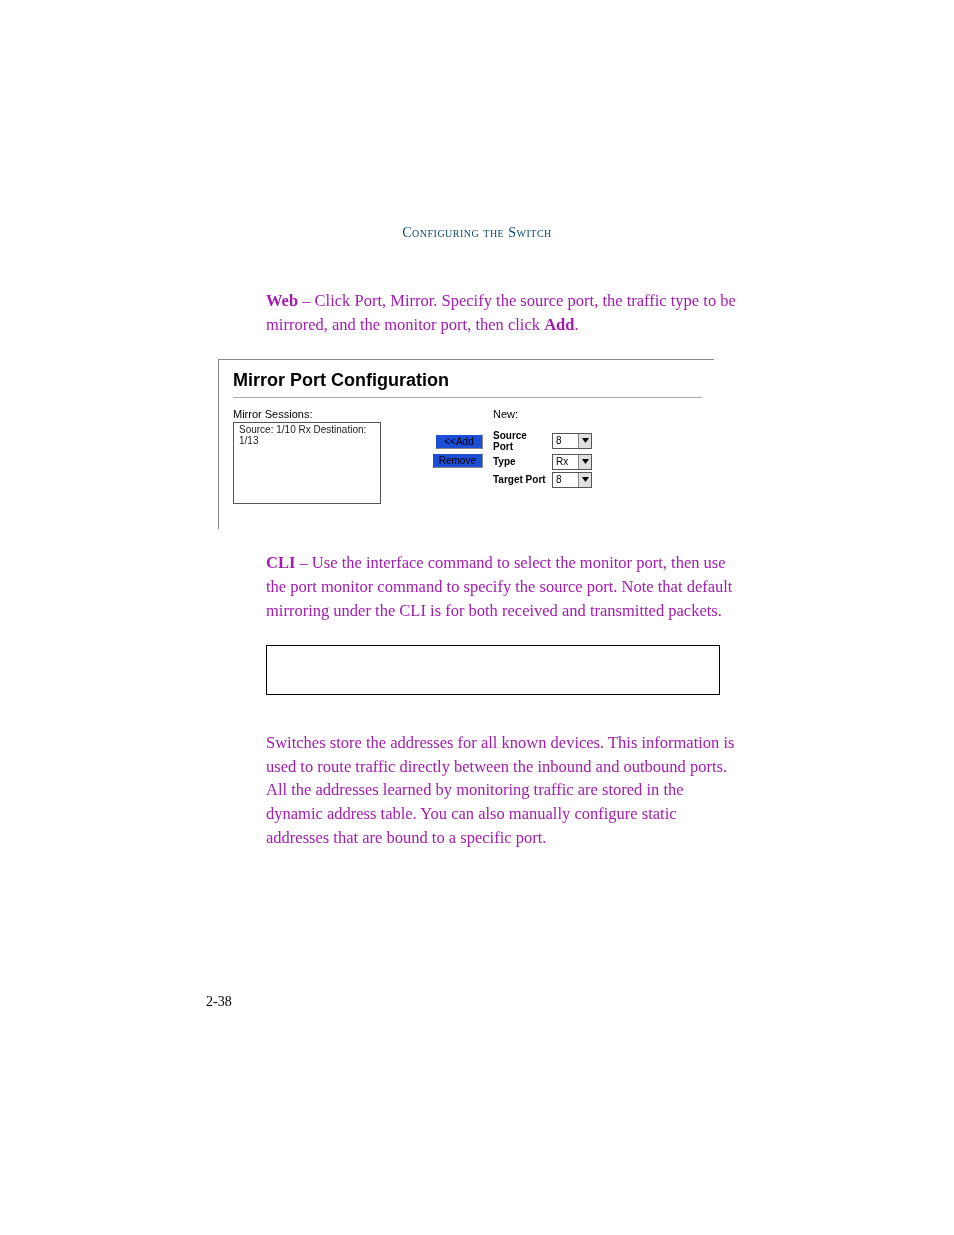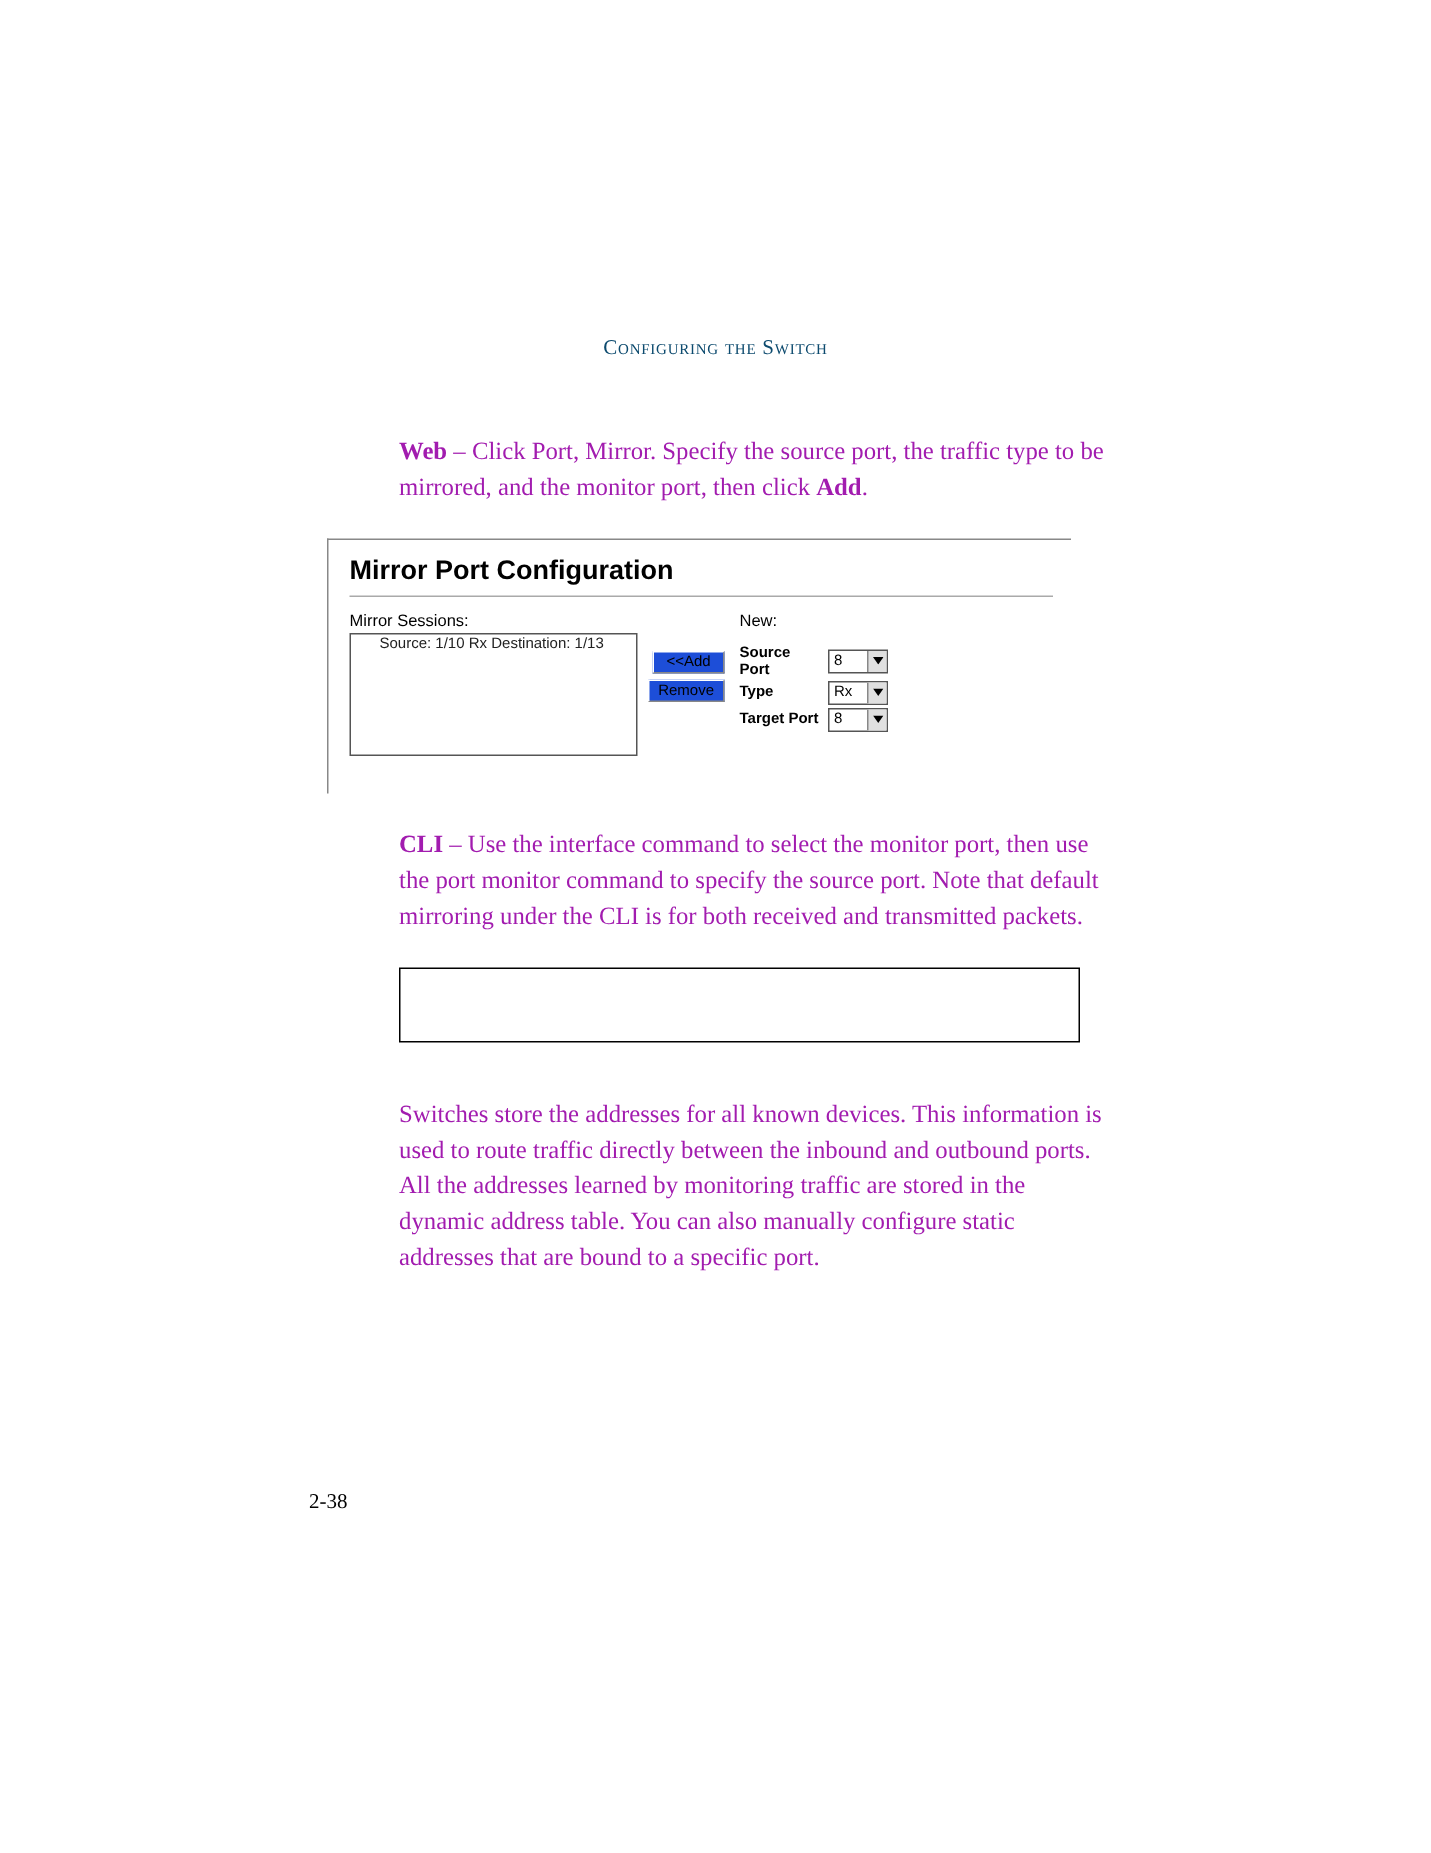--- a/index.html
+++ b/index.html
@@ -60,23 +60,23 @@
       align-items: flex-start;
       gap: 0;
     }
     .col-left { width: 190px; }
     .col-mid { width: 70px; padding-top: 26px; display:flex; flex-direction:column; gap:4px; align-items:flex-end; padding-right:10px;}
     .col-right { width: 130px; }
     .label-sm { font-size: 11px; margin-bottom: 2px; }
     .sessions-box {
       border: 1px solid #555;
       background: #fff;
-      width: 192px;
+      width: 148px;
       height: 82px;
-      padding: 1px 19px;
+      padding: 1px 5px;
       font-size: 10px;
       color: #222;
       overflow: hidden;
     }
     .win-btn {
       font-family: Arial, Helvetica, sans-serif;
       font-size: 10px;
       background: #1d4ed8;
       border: 1px solid #888;
       border-top-color: #fff;

